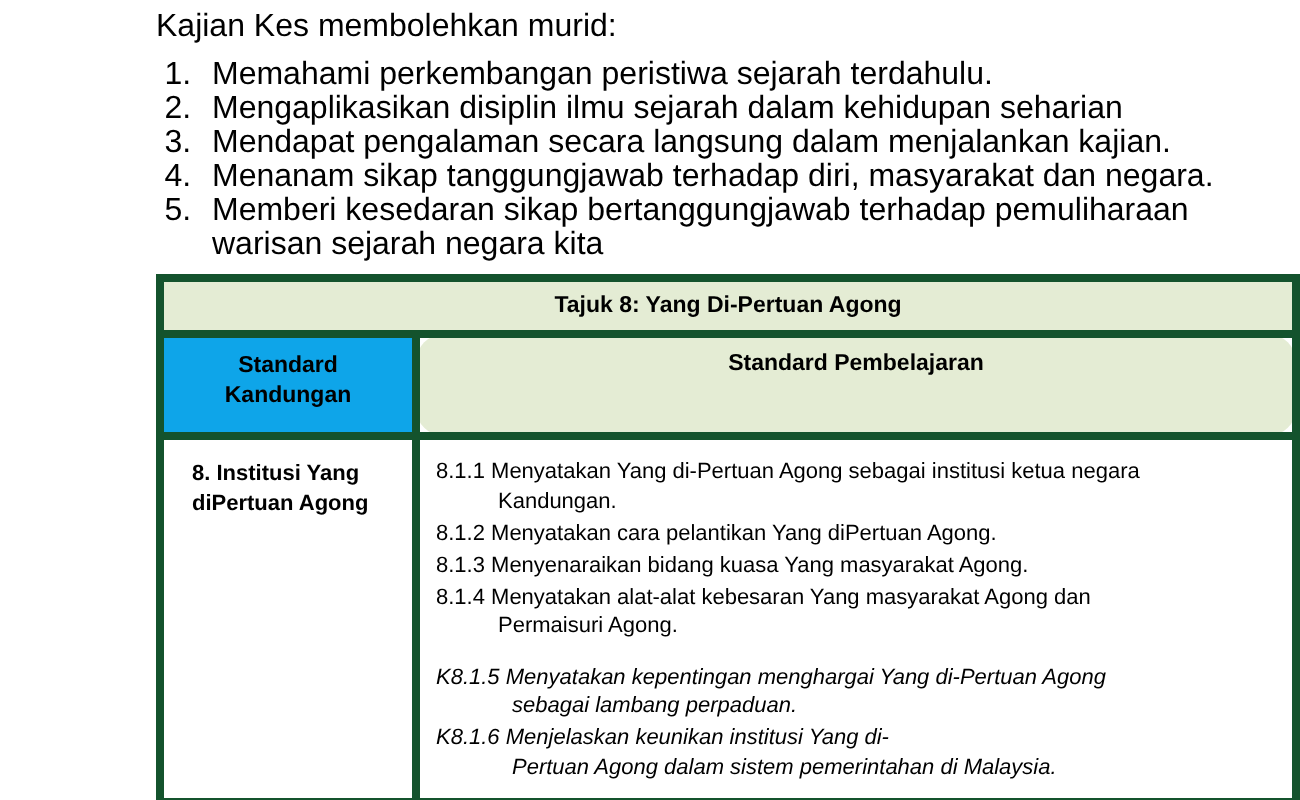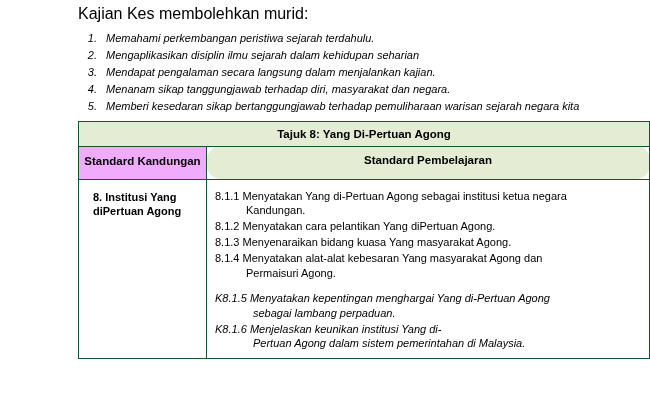--- a/index.html
+++ b/index.html
@@ -25,56 +25,55 @@
     font-size: 16px;
     line-height: 15px;
     margin: 0 0 9px 0;
   }
   ol.numbered {
     margin: 0 0 0 0;
     padding: 0 0 0 22px;
     list-style: decimal;
   }
   ol.numbered li {
-    font-size: 11px;
+    font-size: 16px;
     line-height: 16.5px;
     padding-left: 6px;
     margin-bottom: 0.5px;
-    font-style: italic;
   }
   .heading-block {
     margin-top: 15px;
   }
   .heading {
     font-size: 11.5px;
     font-weight: bold;
     line-height: 17px;
   }
   .heading.second {
     margin-top: 4px;
   }
   table.tajuk {
     border-collapse: collapse;
     width: 572px;
     margin-top: 6px;
     table-layout: fixed;
   }
   table.tajuk td {
-    border: 1px solid #14532d;
+    border: 4px solid #14532d;
     vertical-align: top;
   }
   td.head-merge {
     background: #e4ecd4;
     text-align: center;
     font-weight: bold;
     font-size: 11.5px;
     padding: 6px 4px;
   }
   td.head-left {
-    background: #f0abfc;
+    background: #0ea5e9;
     text-align: center;
     font-weight: bold;
     font-size: 11.5px;
     padding: 7px 4px 10px 4px;
     width: 128px;
     line-height: 15px;
   }
   td.head-right {
     background: #e4ecd4;
     text-align: center;

